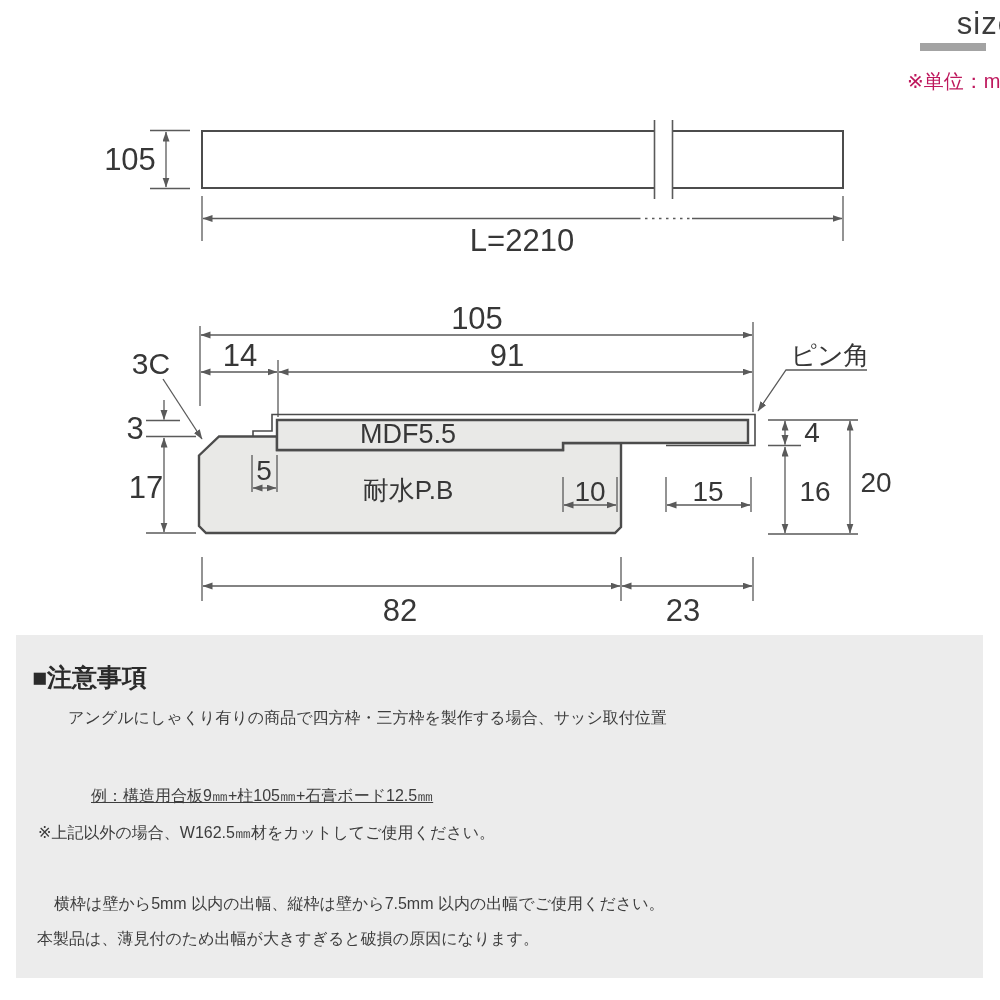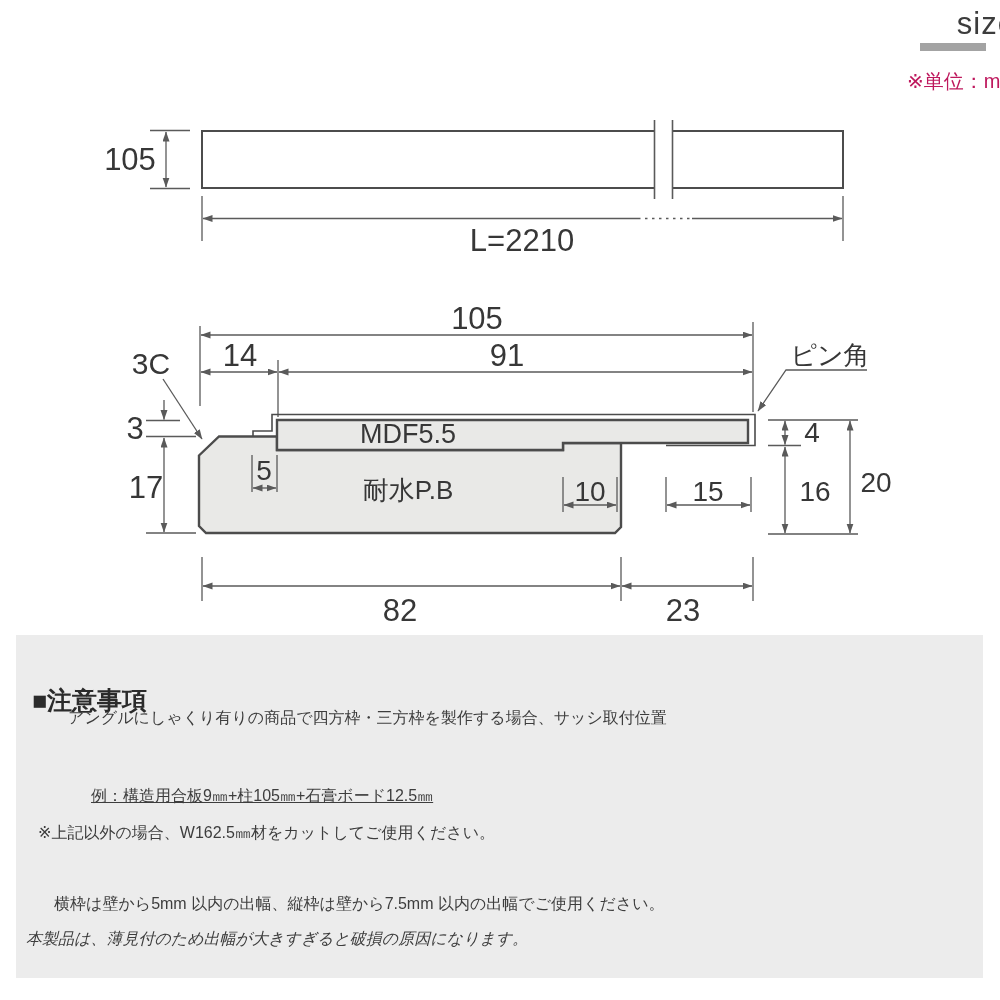--- a/index.html
+++ b/index.html
@@ -20,28 +20,28 @@
   .lbl-pb{font-size:26px;}
   .lbl-pin{font-size:26px;}
   .lbl-3c{font-size:30px;}
   .thin{stroke:#5a5a5a;stroke-width:1.3;fill:none;}
   .sheet{stroke:#4c4c4c;stroke-width:1.6;fill:none;}
   .solid{stroke:#4c4c4c;stroke-width:2.4;fill:#e9e9e7;}
   .barline{stroke:#4c4c4c;stroke-width:2;fill:#ffffff;}
   .brk{stroke:#5a5a5a;stroke-width:1.6;fill:none;}
   
   .note-box{position:absolute;left:16px;top:635px;width:967px;height:343px;background:#ececec;}
-  .note-title{position:absolute;left:32px;top:661px;font-size:25px;font-weight:bold;color:#2b2b2b;margin-top:23px;}
+  .note-title{position:absolute;left:32px;top:661px;font-size:25px;font-weight:bold;color:#2b2b2b;}
   .note-line{position:absolute;font-size:16px;color:#3d3d3d;white-space:pre;}
   .nl0{left:68px;top:708px;}
   .nl1{left:68px;top:746px;}
   .nl2{left:91px;top:786px;text-decoration:underline;}
   .nl3{left:38px;top:823px;}
   .nl4{left:54px;top:894px;}
-  .nl5{left:26px;top:929px;font-style:italic;}
+  .nl5{left:37px;top:929px;}
 </style>
 </head>
 <body>
 
 <div class="canvas">
 
   <div class="size-label">size</div>
   <div class="size-underline"></div>
   <div class="unit-note">※単位：mm</div>
 

